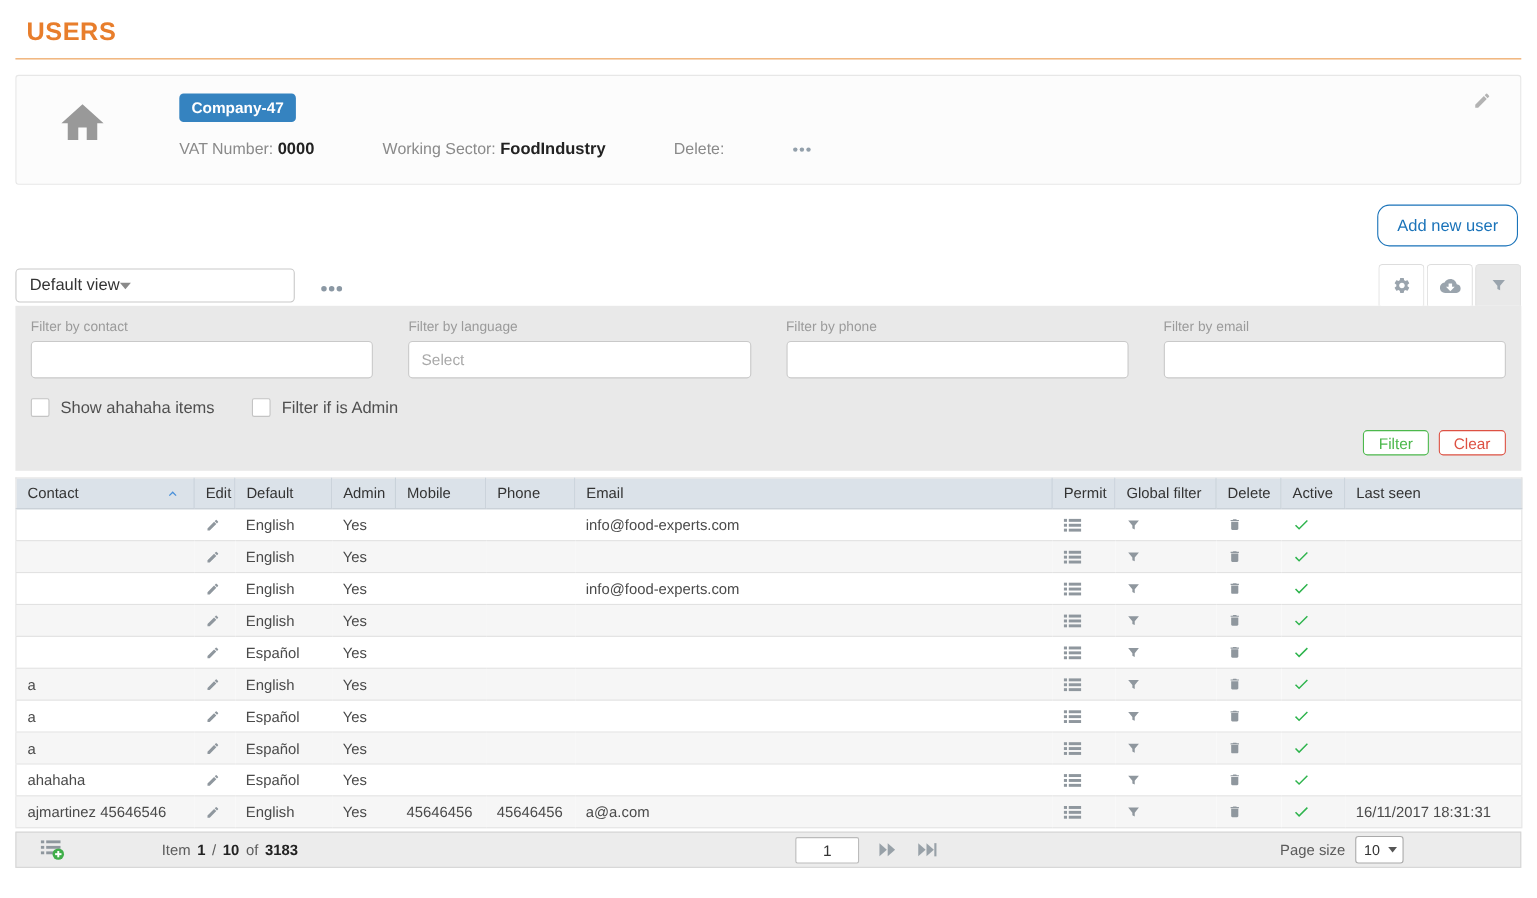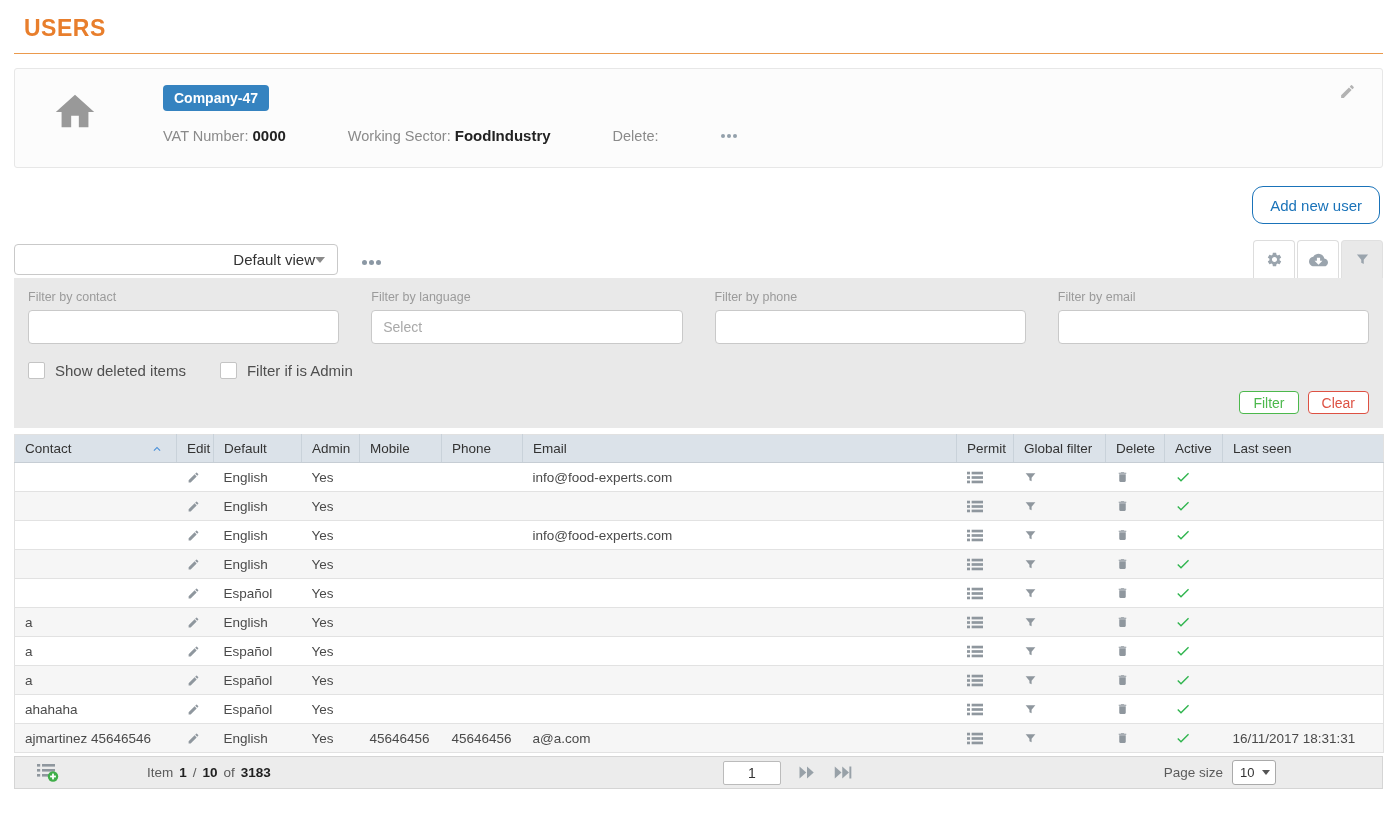--- a/index.html
+++ b/index.html
@@ -28,22 +28,22 @@
   .dots i { width:4px; height:4px; border-radius:50%; background:#93a0ab; display:block; }
   .dots.big i { width:5px; height:5px; background:#8b98a4; }
 
   
   .add-row { display:flex; justify-content:flex-end; margin:18px 17px 0; }
   .add-user { height:38px; padding:0 17px; background:#fff; border:1px solid #1a73b9; border-radius:11px;
     color:#1a73b9; font-size:15px; font-family:inherit; cursor:pointer; }
 
   
   .view-row { margin:16px 14px 0; display:flex; align-items:flex-end; height:38px; }
-  .view-select { width:324px; height:31px; margin-bottom:3px; background:#fff; border:1px solid #c9c9c9;
-    border-radius:4px; display:flex; align-items:center; justify-content:flex-end;
+  .view-select { width:254px; height:31px; margin-bottom:3px; background:#fff; border:1px solid #c9c9c9;
+    border-radius:4px; display:flex; align-items:center; justify-content:flex-start;
     padding:0 12px; font-size:15px; color:#333; cursor:pointer; }
   .caret-down { width:0; height:0; border-left:5px solid transparent; border-right:5px solid transparent;
     border-top:6px solid #8a8a8a; }
   .view-row .dots { margin:0 0 13px 24px; }
   .tabset { margin-left:auto; display:flex; }
   .tab { width:42px; height:38px; background:#fff; border:1px solid #ddd; border-bottom:none;
     border-radius:4px 4px 0 0; margin-left:2px; display:flex; align-items:center; justify-content:center;
     color:#9aa4ad; cursor:pointer; }
   .tab.active { background:#e9e9e9; border-color:#e0e0e0; }
 
@@ -186,21 +186,21 @@
         <input value="" style="">
       </div>
       <div class="field">
         <label>Filter by email</label>
         <input value="" style="">
       </div>
     </div>
     <div class="checks">
       <label class="check">
         <span class="box"></span>
-        <span>Show deleted items</span>
+        <span>Show ahahaha items</span>
       </label>
       <label class="check">
         <span class="box"></span>
         <span>Filter if is Admin</span>
       </label>
     </div>
     <div class="panel-actions">
       <button class="btn-filter">Filter</button>
       <button class="btn-clear">Clear</button>
     </div>

